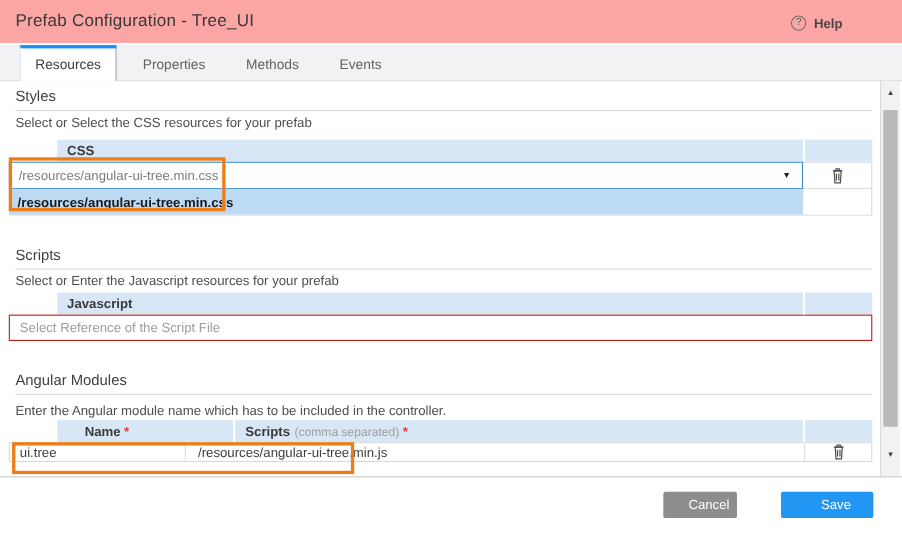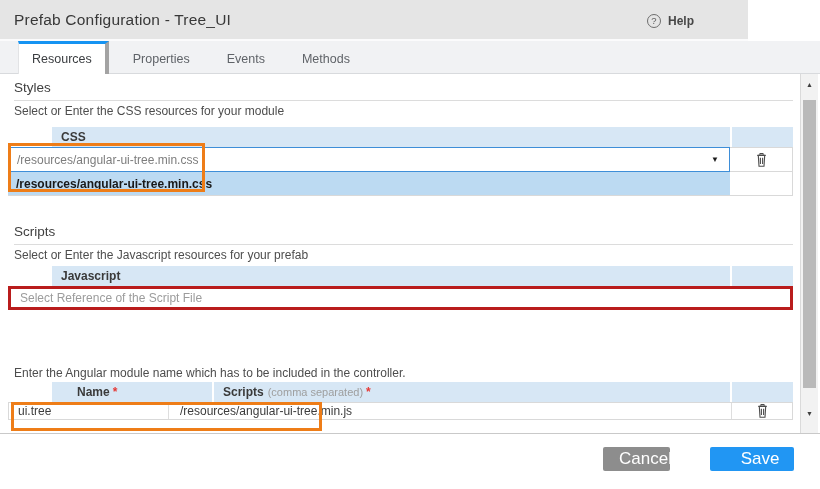--- a/index.html
+++ b/index.html
@@ -1,39 +1,39 @@
 <!DOCTYPE html>
 <html><head>
 <meta charset="utf-8">
 <style>
   * { margin:0; padding:0; box-sizing:border-box; }
   html,body { width:820px; height:489px; background:#fff; overflow:hidden;
     font-family:"Liberation Sans", sans-serif; color:#3c3c3c; position:relative; }
 
   
-  .titlebar { position:absolute; left:0; top:0; width:748px; height:41px;
-    background:#e5e5e5; display:flex; align-items:center; padding:0 14px;
+  .titlebar { position:absolute; left:0; top:0; width:820px; height:41px;
+    background:#fca5a5; display:flex; align-items:center; padding:0 14px;
     border-bottom:2px solid #fbfbfc; }
   .title { font-size:15.5px; color:#383838; letter-spacing:.2px; }
   .help { position:absolute; right:54px; top:0; height:41px; display:flex;
     align-items:center; gap:7px; cursor:pointer; }
   .help-icon { width:14px; height:14px; border:1.2px solid #6d6d6d; border-radius:50%;
     display:flex; align-items:center; justify-content:center; font-size:9.5px;
     color:#5c5c5c; line-height:1; }
   .help-label { font-size:12px; color:#474747;font-weight:bold; }
 
   
   .tabbar { position:absolute; left:0; top:41px; width:820px; height:33px;
     background:#f1f2f4; border-bottom:1px solid #d8dadd; display:flex;
     padding-left:18px; }
   .tab { height:32px; padding:0 13px; display:flex; align-items:center;
     font-size:12.5px; color:#5f6368; border-top:3px solid transparent;
     margin-right:11px; cursor:pointer; }
   .tab.active { background:#fff; color:#3a3d40; border-top:3px solid #1593f2;
-    border-left:1px solid #e2e3e5; border-right:4px solid #a3a3a3;
+    border-left:1px solid #e2e3e5; border-right:1px solid #a3a3a3;
     height:33px; margin-bottom:-1px; }
 
   
   .content { position:absolute; left:0; top:74px; width:800px; height:359px;
     background:#fff; }
   .sec-heading { position:absolute; left:14px; width:779px; font-size:13.5px;
     color:#3f3f3f; padding-bottom:5px; border-bottom:1px solid #dcdcdc; }
   .sec-desc { position:absolute; left:14px; font-size:12px; color:#4d4d4d; }
 
   .res-table { position:absolute; left:8px; width:785px; }
@@ -58,21 +58,21 @@
     display:flex; align-items:center; justify-content:center; }
   .trash-btn { background:none; border:none; cursor:pointer; padding:2px;
     display:flex; align-items:center; }
   .row-option { display:flex; height:23px; }
   .option-cell { width:722px; background:#bcdaf2; display:flex; align-items:center;
     padding-left:8px; font-size:12px; font-weight:700; color:#191919; cursor:pointer; }
   .option-filler { width:63px; background:#fff; border-right:1px solid #d9d9d9; }
   .table-bottom { height:0; border-bottom:1px solid #d9d9d9; }
 
   
-  .row-input { display:flex; height:24px; border:3px solid #b91c1c; background:#fff;flex-direction:column; }
+  .row-input { display:flex; height:24px; border:1px solid #b91c1c; background:#fff;flex-direction:column; }
   .input-cell { flex:1; display:flex; align-items:center; padding-left:9px;
     font-size:12px; color:#9c9c9c; cursor:text; }
   .row-input .action-cell2 { width:62px; border-left:1px solid #e6e6e6; }
 
   
   .row-data { display:flex; height:18px; border:1px solid #d9d9d9; background:#fff; }
   .data-name-cell { width:160px; border-right:1px solid #dedede; display:flex;
     align-items:center; padding-left:9px; font-size:12px; color:#3c3c3c; cursor:text; }
   .data-scripts-cell { flex:1; display:flex; align-items:center; padding-left:11px;
     font-size:12px; color:#3c3c3c; cursor:text; }
@@ -97,49 +97,49 @@
     cursor:pointer; }
   .sb-up { top:2px; }
   .sb-down { bottom:12px; }
   .sb-thumb { position:absolute; left:2px; top:26px; width:13px; height:288px;
     background:#b9b9b9; cursor:grab; }
 
   
   .footer { position:absolute; left:0; top:433px; width:820px; height:56px;
     background:#fff; border-top:1px solid #c9c9c9; }
   .btn { position:absolute; top:13px; height:24px; border:none; border-radius:2px;
-    color:#fff; font-size:17px; font-family:"Liberation Sans", sans-serif;
+    color:#fff; font-size:12px; font-family:"Liberation Sans", sans-serif;
     cursor:pointer;padding-left:16px; }
   .btn-cancel { left:603px; width:67px; background:#8d8d8d; }
   .btn-save { left:710px; width:84px; background:#2196f3; }
 
   .trash-svg { stroke:#4c4c4c; fill:none; stroke-width:1.1; }
 </style>
 </head>
 <body>
 
 <div class="titlebar" data-name="dialog-titlebar">
   <span class="title" data-name="dialog-title">Prefab Configuration - Tree_UI</span>
   <div class="help" data-name="help-button">
     <span class="help-icon" data-name="help-icon">?</span>
     <span class="help-label" data-name="help-label">Help</span>
   </div>
 </div>
 
 <div class="tabbar" data-name="tab-bar">
   <div class="tab active" data-name="tab-resources">Resources</div>
   <div class="tab" data-name="tab-properties">Properties</div>
+  <div class="tab" data-name="tab-methods">Methods</div>
   <div class="tab" data-name="tab-events">Events</div>
-  <div class="tab" data-name="tab-methods">Methods</div>
 </div>
 
 <div class="content" data-name="resources-panel">
 
   <div id="styles-heading" class="sec-heading" data-name="styles-section-heading">Styles</div>
-  <div id="styles-desc" class="sec-desc" data-name="styles-section-description">Select or Enter the CSS resources for your module</div>
+  <div id="styles-desc" class="sec-desc" data-name="styles-section-description">Select or Select the CSS resources for your prefab</div>
 
   <div id="css-table" class="res-table" data-name="css-resources-table">
     <div class="thead" data-name="css-table-header">
       <div class="cell-main" data-name="css-column-header">CSS</div>
       <div class="col-div"></div>
       <div class="cell-action" data-name="css-action-column-header"></div>
     </div>
     <div class="row-select" data-name="css-resource-row">
       <div class="combo" data-name="css-resource-select">
         <span class="combo-value" data-name="css-resource-select-value">/resources/angular-ui-tree.min.css</span>
@@ -172,20 +172,21 @@
       <div class="cell-main" data-name="javascript-column-header">Javascript</div>
       <div class="col-div"></div>
       <div class="cell-action" data-name="javascript-action-column-header"></div>
     </div>
     <div class="row-input" data-name="javascript-resource-row">
       <div class="input-cell" data-name="javascript-resource-input">Select Reference of the Script File</div>
       <div class="action-cell2" data-name="javascript-row-action-cell"></div>
     </div>
   </div>
 
+  <div id="mod-heading" class="sec-heading" data-name="angular-modules-section-heading">Angular Modules</div>
   <div id="mod-desc" class="sec-desc" data-name="angular-modules-section-description">Enter the Angular module name which has to be included in the controller.</div>
 
   <div id="mod-table" class="res-table" data-name="angular-modules-table">
     <div class="thead" data-name="angular-modules-table-header">
       <div class="cell-name" data-name="name-column-header">
         <span>Name</span><span class="req" data-name="required-marker">*</span>
       </div>
       <div class="col-div"></div>
       <div class="cell-main" data-name="scripts-column-header">
         <span>Scripts</span><span class="thead-note" data-name="scripts-column-note">(comma separated)</span><span class="req" data-name="required-marker">*</span>

